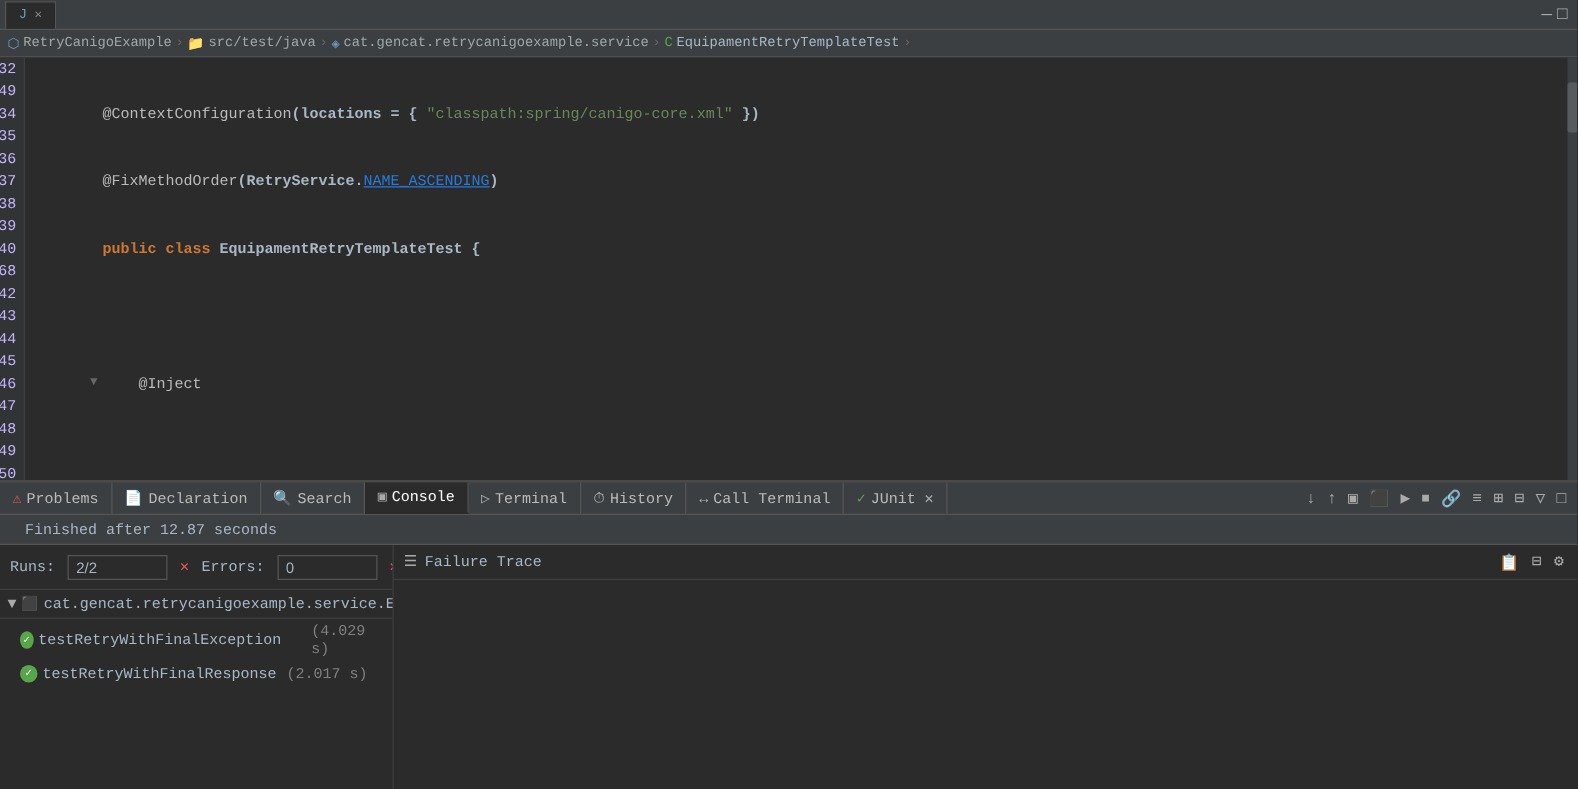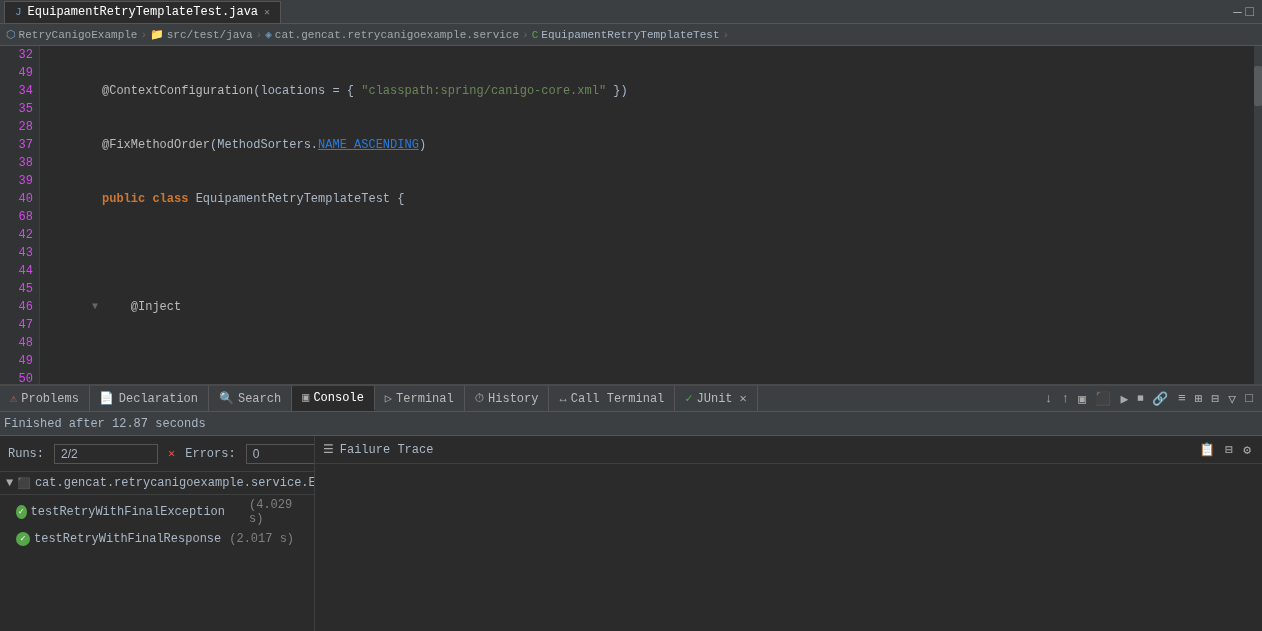--- a/index.html
+++ b/index.html
@@ -70,24 +70,24 @@
       height: 338px;
       overflow: hidden;
       background: #2b2b2b;
       position: relative;
     }
     .code-lines {
       display: flex;
       height: 100%;
     }
     .line-numbers {
-      width: 40px;
+      width: 20px;
       background: #313335;
       border-right: 1px solid #3d3f41;
-      color: #d946ef;
+      color: #c4b5fd;
       text-align: center;
       padding-right: 6px;
       font-size: 12px;
       line-height: 18px;
       user-select: none;
       overflow: hidden;
     }
     .line-numbers div {
       height: 18px;
       display: flex;
@@ -110,21 +110,21 @@
     }
     .fold-arrow {
       color: #666;
       width: 10px;
       display: inline-block;
       font-size: 10px;
     }
 
     
     .kw { color: #cc7832; font-weight: bold; }
-    .cls { color: #a9b7c6; }
+    .cls { color: #a9b7c6; font-weight: bold; }
     .ann { color: #bbb; }
     .str { color: #6a8759; }
     .highlight { color: #287bde; text-decoration: underline; }
     .highlight2 { color: #6897bb; }
 
     
     .bottom-tabs {
       background: #3c3f41;
       border-top: 2px solid #4a4a4a;
       border-bottom: 1px solid #555;
@@ -165,21 +165,21 @@
       color: #aaa;
       font-size: 12px;
       cursor: pointer;
       margin-left: 3px;
     }
 
     
     .status-bar {
       background: #3c3f41;
       border-bottom: 1px solid #555;
-      padding: 3px 4px;
+      padding: 3px 20px;
       font-size: 12px;
       color: #a9b7c6;
       height: 24px;
       display: flex;
       align-items: center;
       text-align: right;
     }
 
     
     .junit-area {
@@ -202,21 +202,21 @@
       border-bottom: 1px solid #3d3f41;
       height: 36px;
     }
     .runs-label { color: #a9b7c6; font-size: 12px; }
     .runs-value {
       background: #2b2b2b;
       border: 1px solid #555;
       padding: 2px 6px;
       font-size: 12px;
       color: #a9b7c6;
-      width: 104px;
+      width: 80px;
     }
     .error-icon { color: #e05555; font-size: 12px; }
     .progress-bar-container {
       flex: 1;
       height: 14px;
       background: #555;
       border-radius: 2px;
       overflow: hidden;
     }
     .progress-bar-fill {
@@ -300,21 +300,20 @@
       position: absolute;
       top: 20px;
     }
   </style>
 </head>
 <body>
 
 <div class="tab-bar">
   <div class="tab-item active">
     <span style="color:#6897bb; font-size:11px;">J</span>
-    <span>EquipamentRetryTemplateTest.java</span>
     <span class="tab-close">✕</span>
   </div>
   <div class="tab-minimize">
     <span>—</span>
     <span>□</span>
   </div>
 </div>
 
 <div class="breadcrumb">
   <span style="color:#6897bb;">⬡</span>
@@ -331,39 +330,39 @@
   <span class="breadcrumb-sep">›</span>
 </div>
 
 <div class="code-area">
   <div class="code-lines">
     <div class="line-numbers">
       <div>32</div>
       <div>49</div>
       <div>34</div>
       <div>35</div>
-      <div>28</div>
+      <div>36</div>
       <div>37</div>
       <div>38</div>
       <div>39</div>
       <div>40</div>
       <div>68</div>
       <div>42</div>
       <div>43</div>
       <div>44</div>
       <div>45</div>
       <div>46</div>
       <div>47</div>
       <div>48</div>
       <div>49</div>
       <div>50</div>
     </div>
     <div class="code-content">
       <div class="code-line"><span class="fold-arrow"></span><span class="ann">@ContextConfiguration</span><span class="cls">(locations = { </span><span class="str">"classpath:spring/canigo-core.xml"</span><span class="cls"> })</span></div>
-      <div class="code-line"><span class="fold-arrow"></span><span class="ann">@FixMethodOrder</span><span class="cls">(MethodSorters.</span><span class="highlight">NAME_ASCENDING</span><span class="cls">)</span></div>
+      <div class="code-line"><span class="fold-arrow"></span><span class="ann">@FixMethodOrder</span><span class="cls">(RetryService.</span><span class="highlight">NAME_ASCENDING</span><span class="cls">)</span></div>
       <div class="code-line"><span class="fold-arrow"></span><span class="kw">public class </span><span class="cls">EquipamentRetryTemplateTest {</span></div>
       <div class="code-line"><span class="fold-arrow"></span></div>
       <div class="code-line"><span class="fold-arrow" style="color:#666;">▼</span><span class="ann">    @Inject</span></div>
       
       
       
       
       
       
       

